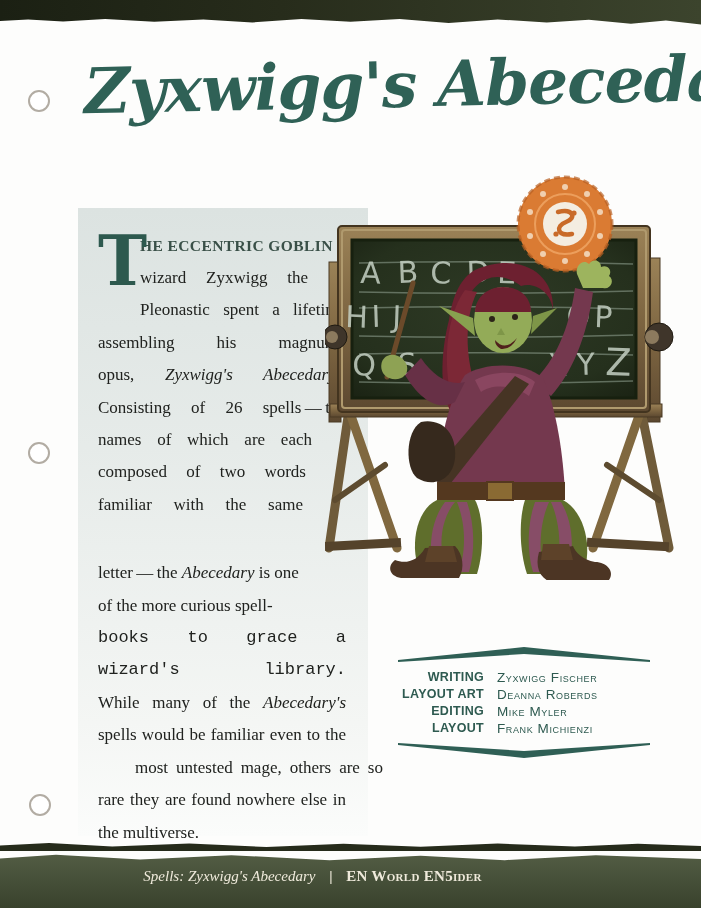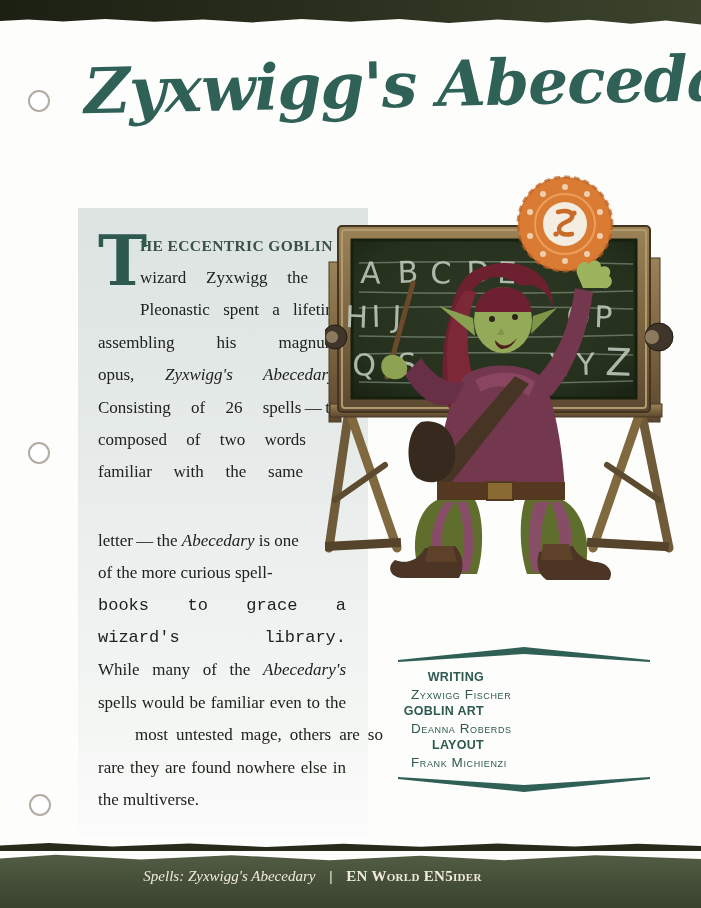--- a/index.html
+++ b/index.html
@@ -28,21 +28,21 @@
     line-height:32px;white-space:nowrap;}
   .line{font-size:17px;line-height:32.4px;white-space:nowrap;}
   .line.j{text-align:justify;text-align-last:justify;white-space:normal;}
   .line i{font-style:italic;}
   
   .illo{position:absolute;left:325px;top:170px;width:376px;height:410px;}
   
   .credits{position:absolute;left:398px;top:645px;width:252px;color:#2e5a50;}
   .credits svg{display:block;}
   .credit-rows{padding:6px 0 5px 0;}
-  .credit-row{display:flex;align-items:flex-start;line-height:17px;flex-direction:column;}
+  .credit-row{display:flex;align-items:flex-end;line-height:17px;}
   .credit-role{width:86px;text-align:right;font-family:"Liberation Sans",sans-serif;
     font-weight:bold;font-size:12.5px;letter-spacing:.3px;}
   .credit-name{margin-left:13px;font-family:"Liberation Sans",sans-serif;
     font-size:13.5px;font-variant:small-caps;letter-spacing:.6px;}
   
   .foot-strip{position:absolute;left:0;top:841px;width:701px;height:10px;
     background:#262b1b;
     clip-path:polygon(0 45%,7% 20%,16% 55%,27% 25%,38% 60%,49% 28%,60% 58%,71% 25%,82% 55%,91% 28%,100% 50%,100% 100%,0 100%);}
   .foot-bar{position:absolute;left:0;top:853px;width:701px;height:55px;
     background:linear-gradient(180deg,#535d44 0%,#47513a 45%,#39422c 100%);
@@ -68,20 +68,21 @@
 
   <div class="article">
     <span class="dropcap">T</span>
     <div class="lead">HE ECCENTRIC GOBLIN</div>
     <div id="body-lines">
         <div class="line j" style="width: 210px; font-family: Liberation Serif, serif;"><span>wizard Zyxwigg the</span></div>
         <div class="line j" style="width: 248px;"><span>Pleonastic spent a lifetime</span></div>
         <div class="line j" style="width: 240px;"><span>assembling his magnum</span></div>
         <div class="line j" style="width: 242px;"><span>opus, </span><i>Zyxwigg's Abecedary</i><span>.</span></div>
         <div class="line j" style="width: 248px;"><span>Consisting of 26 spells — the</span></div>
+        <div class="line j" style="width: 214px;"><span>names of which are each</span></div>
         <div class="line j" style="width: 208px;"><span>composed of two words</span></div>
         <div class="line j" style="width: 205px;"><span>familiar with the same</span></div>
         <div class="line l" style="width: 210px; margin-top: 36px;"><span>letter — the </span><i>Abecedary</i><span> is one</span></div>
         <div class="line l" style="width: 215px;"><span>of the more curious spell-</span></div>
         <div class="line j" style="width: 248px; font-family: Liberation Mono, monospace;"><span>books to grace a wizard's library.</span></div>
         <div class="line j" style="width: 248px;"><span>While many of the </span><i>Abecedary's</i></div>
         <div class="line j" style="width: 248px;"><span>spells would be familiar even to the</span></div>
         <div class="line j" style="width: 248px; margin-left: 37px;"><span>most untested mage, others are so</span></div>
         <div class="line j" style="width: 248px;"><span>rare they are found nowhere else in</span></div>
         <div class="line l" style="width: 248px;"><span>the multiverse.</span></div>
@@ -231,22 +232,26 @@
   <div class="credits">
     <svg width="252" height="18">
       <polygon points="0,15 126,2 252,15 252,17 126,9 0,17" fill="#2f5f55"></polygon>
     </svg>
     <div class="credit-rows" id="credit-rows">
         <div class="credit-row">
           <div class="credit-role">WRITING</div>
           <div class="credit-name">Zyxwigg Fischer</div>
         </div>
         <div class="credit-row">
-          <div class="credit-role">GOBLIN ART</div>
+          <div class="credit-role">LAYOUT ART</div>
           <div class="credit-name">Deanna Roberds</div>
+        </div>
+        <div class="credit-row">
+          <div class="credit-role">EDITING</div>
+          <div class="credit-name">Mike Myler</div>
         </div>
         <div class="credit-row">
           <div class="credit-role">LAYOUT</div>
           <div class="credit-name">Frank Michienzi</div>
         </div>
       </div>
     <svg width="252" height="18">
       <polygon points="0,3 126,16 252,3 252,1 126,9 0,1" fill="#2f5f55"></polygon>
     </svg>
   </div>

